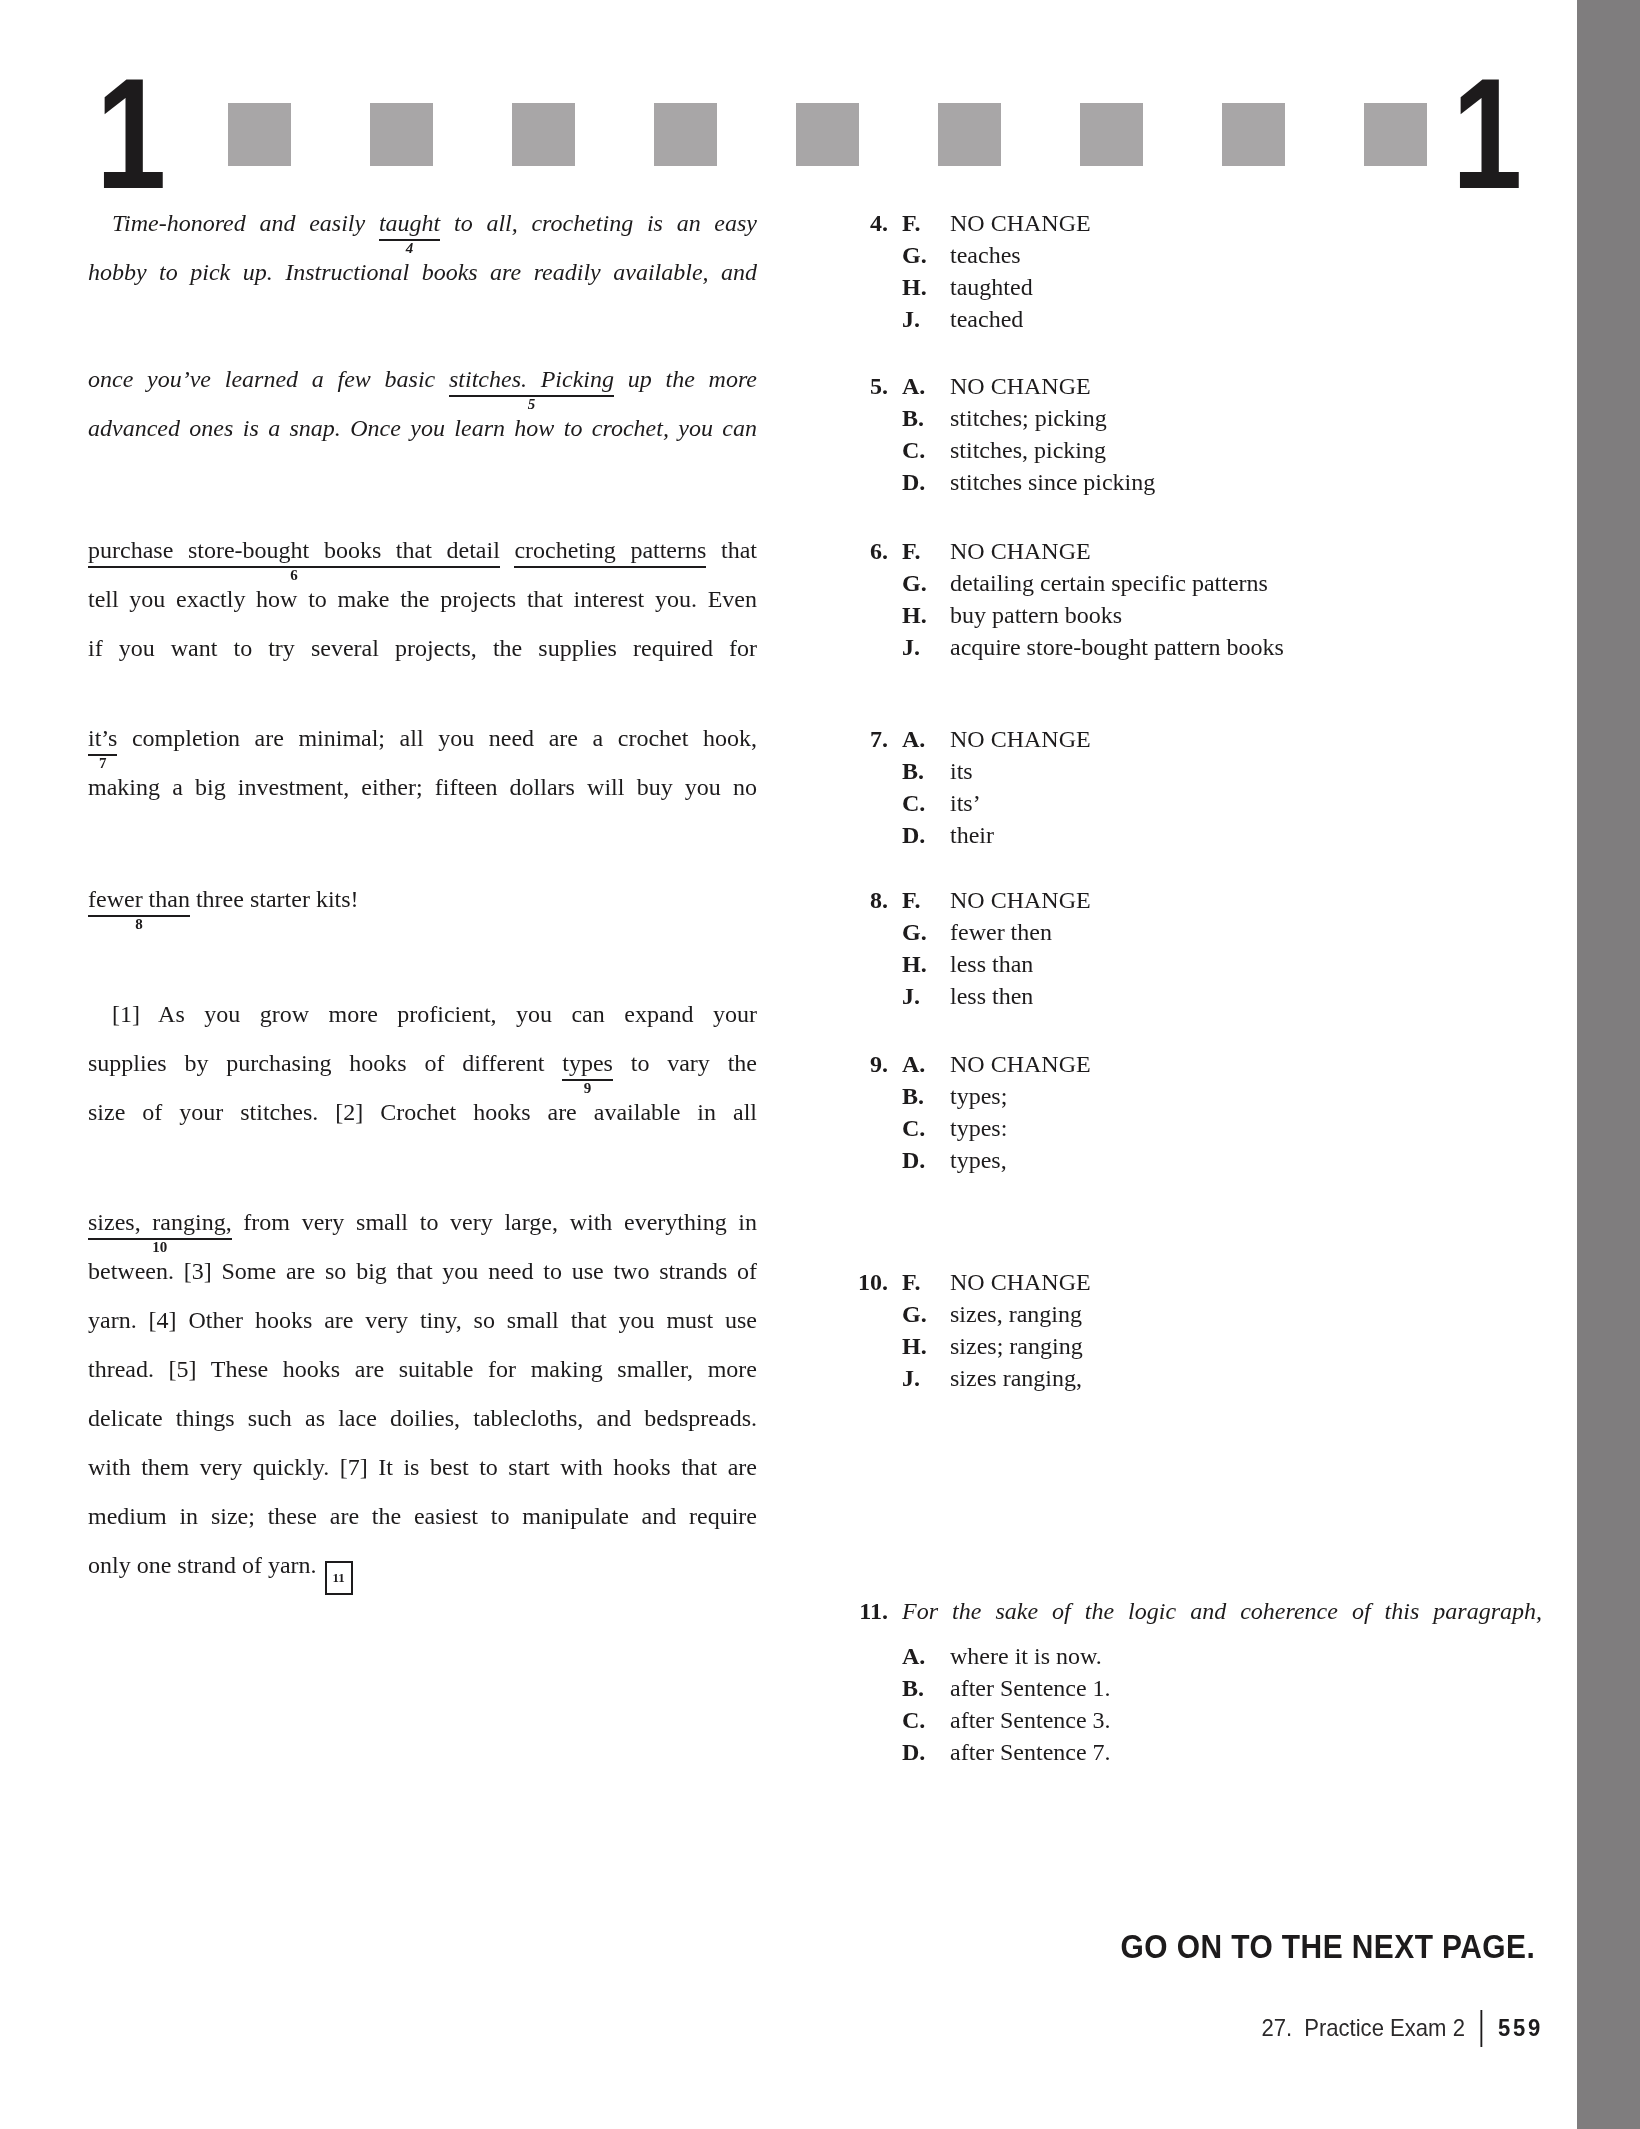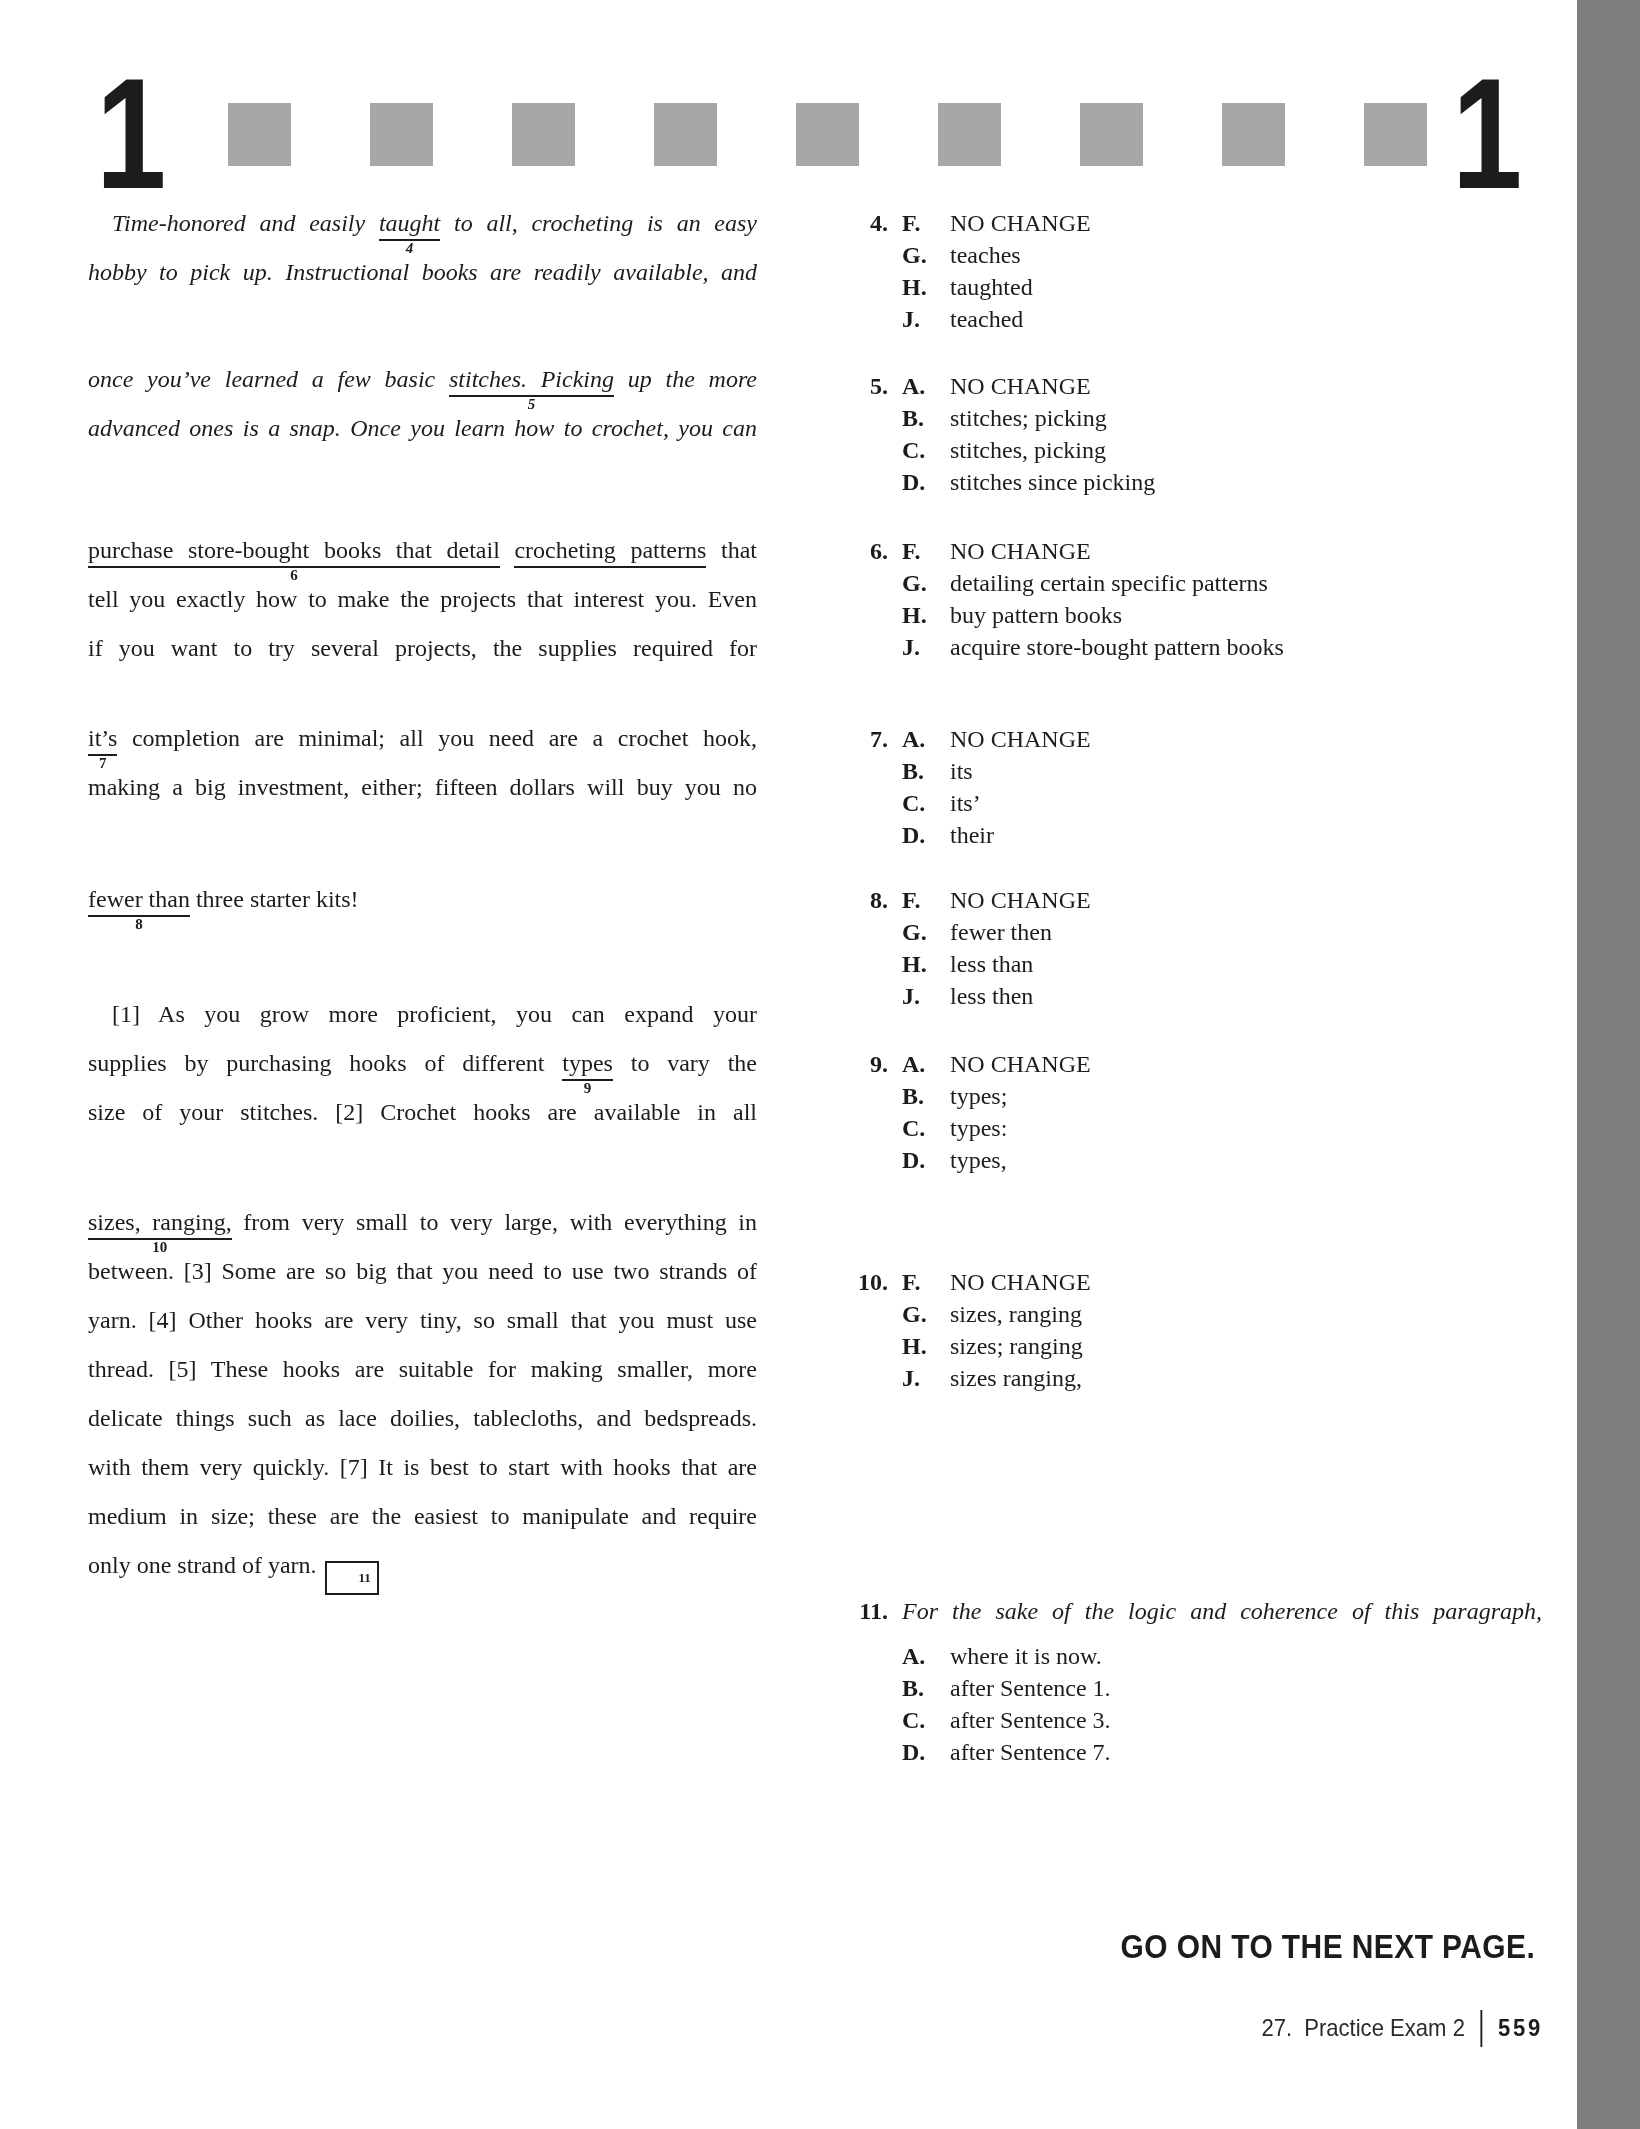--- a/index.html
+++ b/index.html
@@ -28,21 +28,21 @@
   .pline.last { text-align:left; text-align-last:left; }
   .pline.indent { text-indent:24px; }
   .u { position:relative; border-bottom:2px solid var(--ink,#1d1b1c); padding-bottom:3px; }
   .u .n {
     position:absolute; left:50%; top:100%; margin-top:2px; transform:translateX(-50%);
     font-size:15px; font-weight:bold; line-height:1; text-indent:0;
   }
   .ref-box {
     display:inline-block; width:24px; height:30px; border:2px solid var(--ink,#1d1b1c);
     margin-left:8px; vertical-align:-9px; text-align:center; text-align-last:center;
-    line-height:30px; font-size:13px; font-weight:bold; text-indent:0;padding-left:26px;
+    line-height:30px; font-size:13px; font-weight:bold; text-indent:0;
   }
 
   
   .q { position:absolute; left:830px; width:710px; font-size:24px; }
   .q .qnum { position:absolute; left:0; top:0; width:58px; text-align:right; font-weight:bold; line-height:32px; }
   .opt { position:relative; padding-left:120px; line-height:32px; }
   .opt .letter { position:absolute; left:72px; top:0; font-weight:bold; }
   .opt .otext div { line-height:32px; }
   .opt .otext .jline { text-align:justify; text-align-last:justify; }
   .stem { margin-left:72px; width:640px; line-height:32px; }

